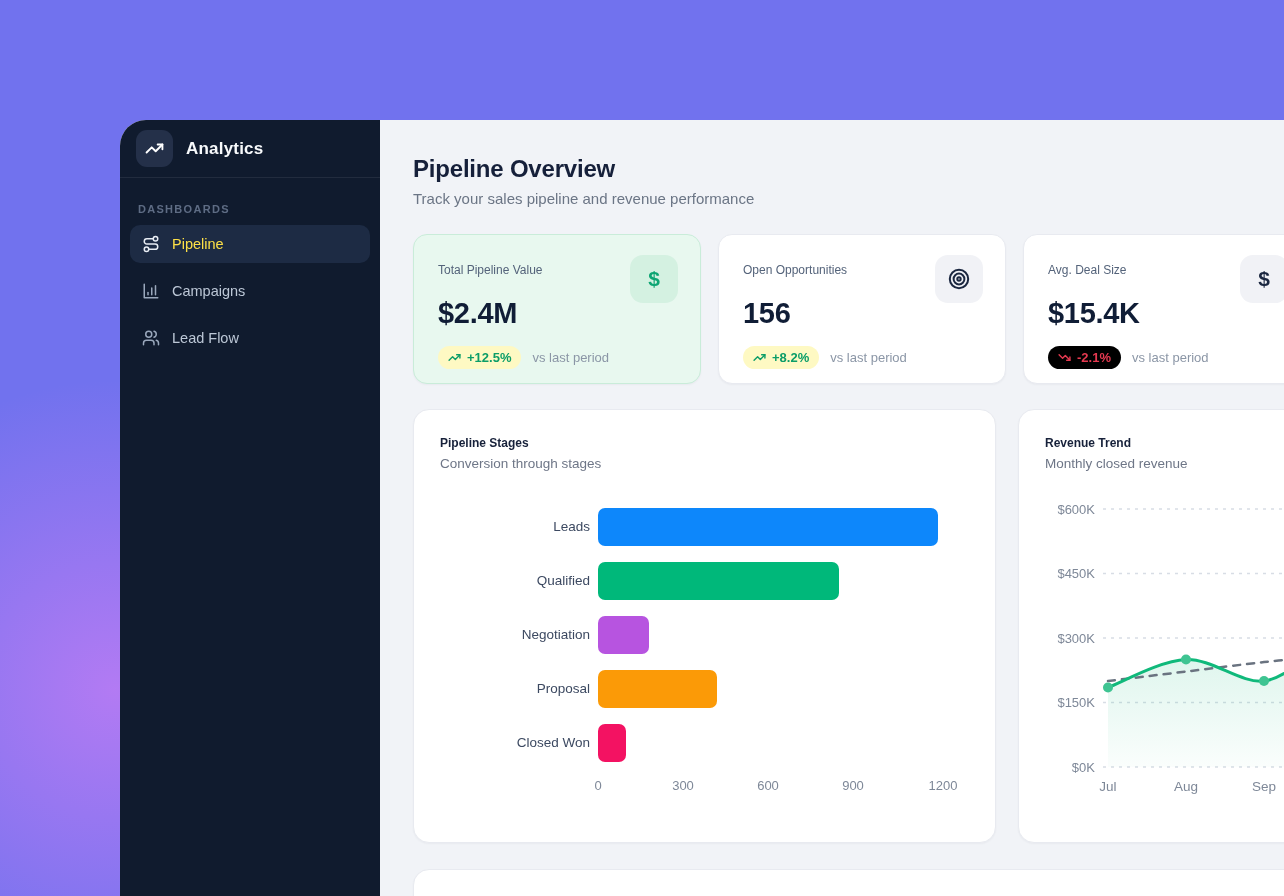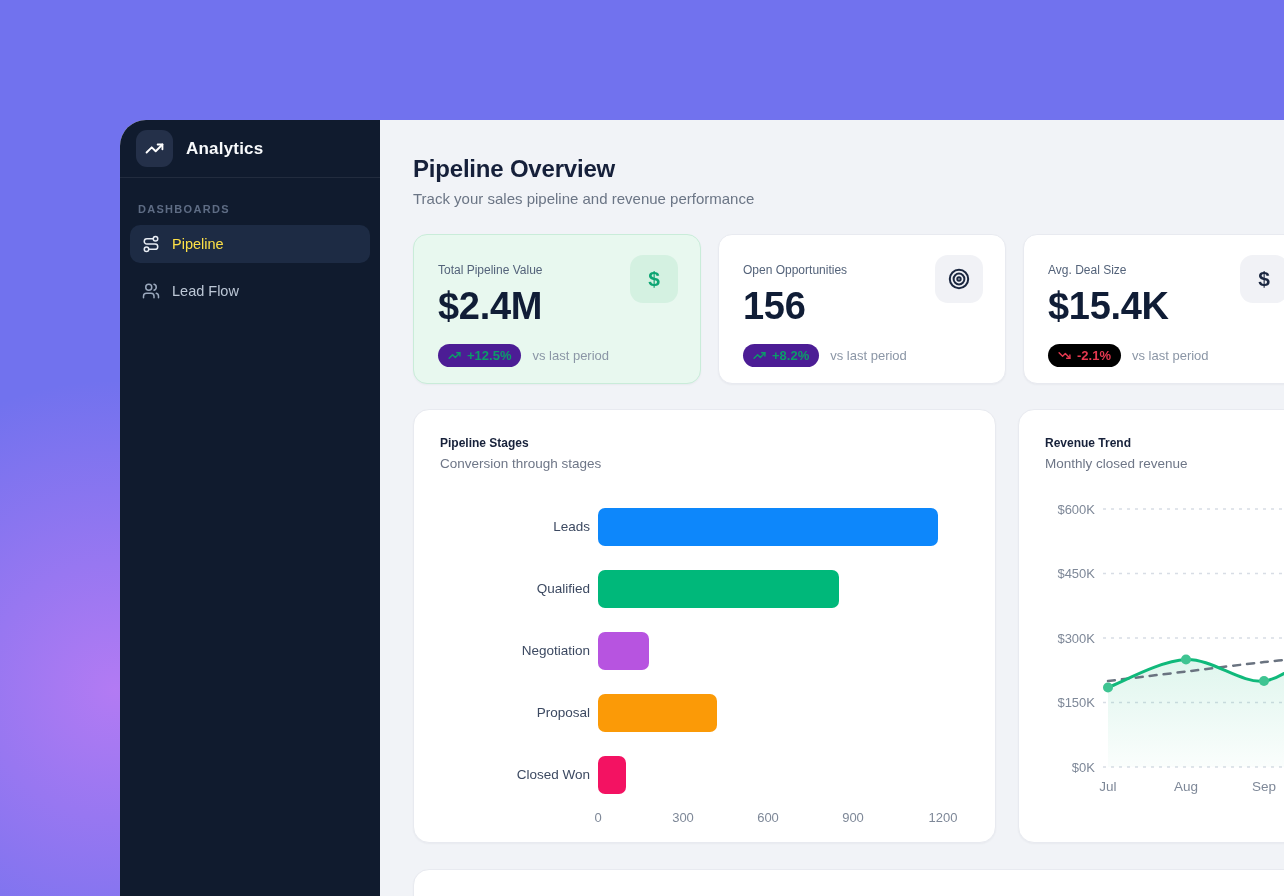--- a/index.html
+++ b/index.html
@@ -33,38 +33,38 @@
   .page-sub { margin-top:7px; font-size:15px; color:#6b7585; }
   
   .kpi-row { display:flex; gap:17px; margin-top:27px; }
   .kpi-card { position:relative; width:288px; height:150px; background:#ffffff; border:1px solid #e8eaf0; border-radius:14px; padding:22px 24px; box-shadow:0 1px 2px rgba(22,32,58,0.04); }
   .kpi-card.mint { background:#e8f8ef; border-color:#c9ecd9; }
   .kpi-icon { position:absolute; top:20px; right:22px; width:48px; height:48px; border-radius:13px; display:flex; align-items:center; justify-content:center; font-size:21px; font-weight:600; }
   .kpi-icon.mint-sq { background:#d4f1e1; color:#0ea573; }
   .kpi-icon.gray-sq { background:#f1f2f6; color:#1b2740; }
   .kpi-icon svg { width:24px; height:24px; stroke:#1b2740; }
   .kpi-label { font-size:12px; color:#54637a; margin-top:6px; }
-  .kpi-value { font-size:38px; font-weight:800; color:#101d36; margin-top:8px; letter-spacing:-0.3px; }
+  .kpi-value { font-size:29px; font-weight:800; color:#101d36; margin-top:20px; letter-spacing:-0.3px; }
   .kpi-foot { display:flex; align-items:center; gap:11px; margin-top:16px; }
   .badge { display:inline-flex; align-items:center; gap:6px; padding:4px 10px; border-radius:999px; font-size:13px; font-weight:700; }
   .badge svg { width:13px; height:13px; }
-  .badge.up { background:#4c1d95; color:#0b9d68;text-align:right; }
+  .badge.up { background:#fef9c3; color:#0b9d68;text-align:right; }
   .badge.up svg { stroke:#0b9d68; }
   .badge.down { background:#000000; color:#e53950; }
   .badge.down svg { stroke:#e53950; }
   .kpi-suffix { font-size:13px; color:#8b96a6; }
   
   .charts-row { display:flex; gap:22px; margin-top:25px; }
   .card { background:#ffffff; border:1px solid #e8eaf0; border-radius:16px; box-shadow:0 1px 2px rgba(22,32,58,0.04); }
   .chart-card { width:583px; height:434px; padding:26px; }
   .chart-title { font-size:12px; font-weight:700; color:#17213a; }
   .chart-sub { margin-top:6px; font-size:13.5px; color:#6e7687; }
   
   .chart-body { margin-top:37px; }
-  .bar-rows { display:flex; flex-direction:column; gap:24px;margin-top:33px; }
+  .bar-rows { display:flex; flex-direction:column; gap:16px;margin-top:33px; }
   .bar-row { display:flex; align-items:center; height:38px; }
   .bar-label { width:150px; margin-right:8px; display:flex; justify-content:flex-end; align-items:center; font-size:13.5px; font-weight:500; color:#3c4961; text-align:right; }
   .bar-label span { max-width:78px; line-height:1.25; }
   .bar { height:38px; border-radius:7px; }
   .bar-axis { position:relative; margin-left:158px; margin-top:16px; height:18px; }
   .bar-tick { position:absolute; transform:translateX(-50%); font-size:13px; color:#7e8898; }
   
   .line-wrap { margin-top:24px; }
   .bottom-card { width:1188px; height:140px; margin-top:26px; }
 </style>
@@ -87,20 +87,31 @@
     <nav id="sb-nav">
         <div class="nav-item active">
           <span style="display:flex">
             <svg viewBox="0 0 24 24" fill="none" stroke-width="2" stroke-linecap="round" stroke-linejoin="round">
               <circle cx="6" cy="19" r="3"></circle>
               <path d="M9 19h8.5a3.5 3.5 0 0 0 0-7h-11a3.5 3.5 0 0 1 0-7H15"></path>
               <circle cx="18" cy="5" r="3"></circle>
             </svg>
           </span>
           <span>Pipeline</span>
+        </div>
+        <div class="nav-item">
+          <span style="display:flex">
+            <svg viewBox="0 0 24 24" fill="none" stroke-width="2" stroke-linecap="round" stroke-linejoin="round">
+              <path d="M3 3v18h18"></path>
+              <path d="M8 17v-3"></path>
+              <path d="M13 17V8"></path>
+              <path d="M18 17V5"></path>
+            </svg>
+          </span>
+          <span>Campaigns</span>
         </div>
         <div class="nav-item">
           <span style="display:flex">
             <svg viewBox="0 0 24 24" fill="none" stroke-width="2" stroke-linecap="round" stroke-linejoin="round">
               <path d="M16 21v-2a4 4 0 0 0-4-4H6a4 4 0 0 0-4 4v2"></path>
               <circle cx="9" cy="7" r="4"></circle>
               <path d="M22 21v-2a4 4 0 0 0-3-3.87"></path>
               <path d="M16 3.13a4 4 0 0 1 0 7.75"></path>
             </svg>
           </span>

